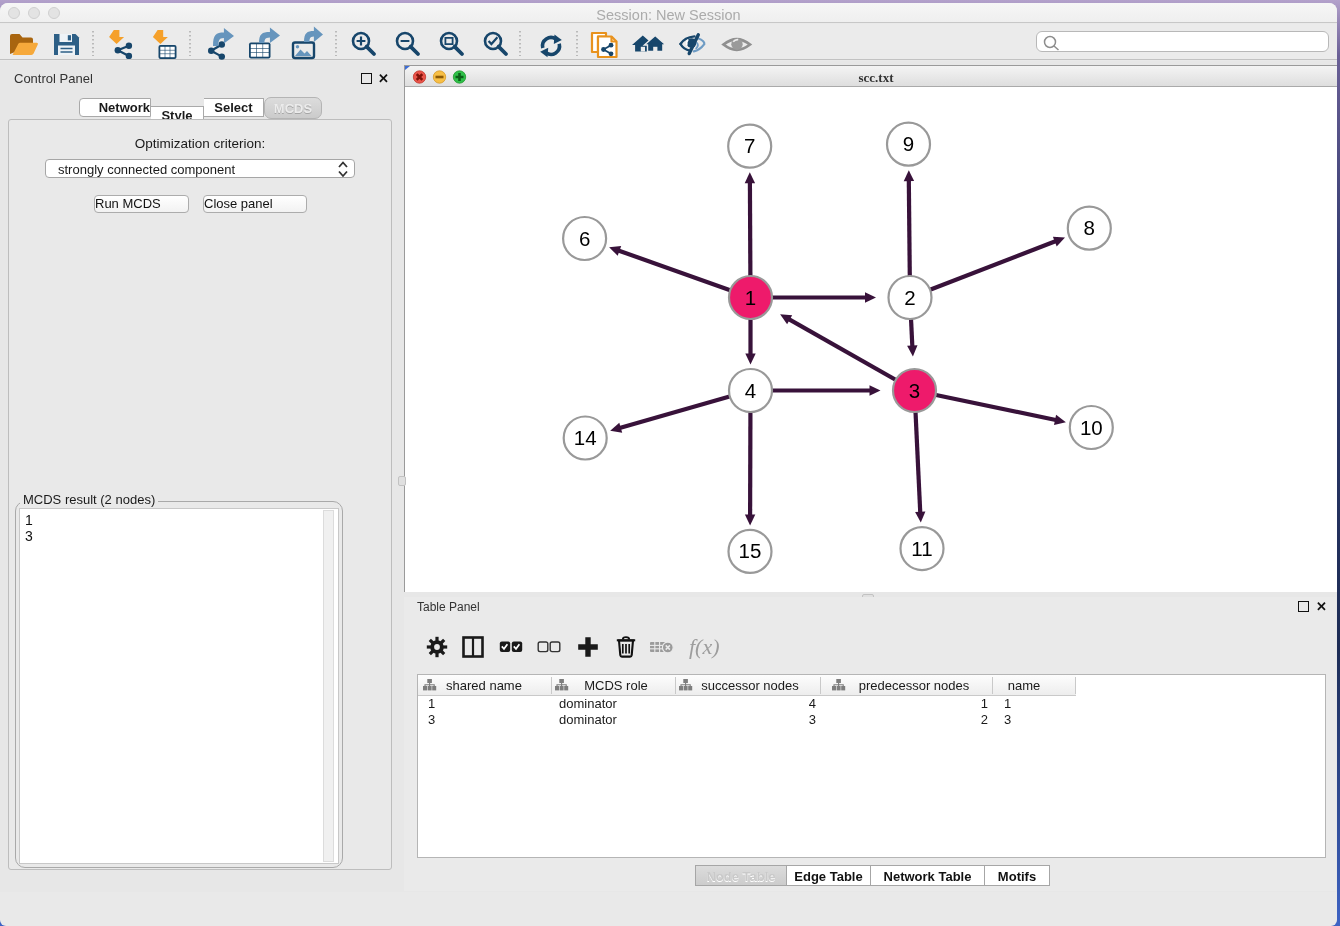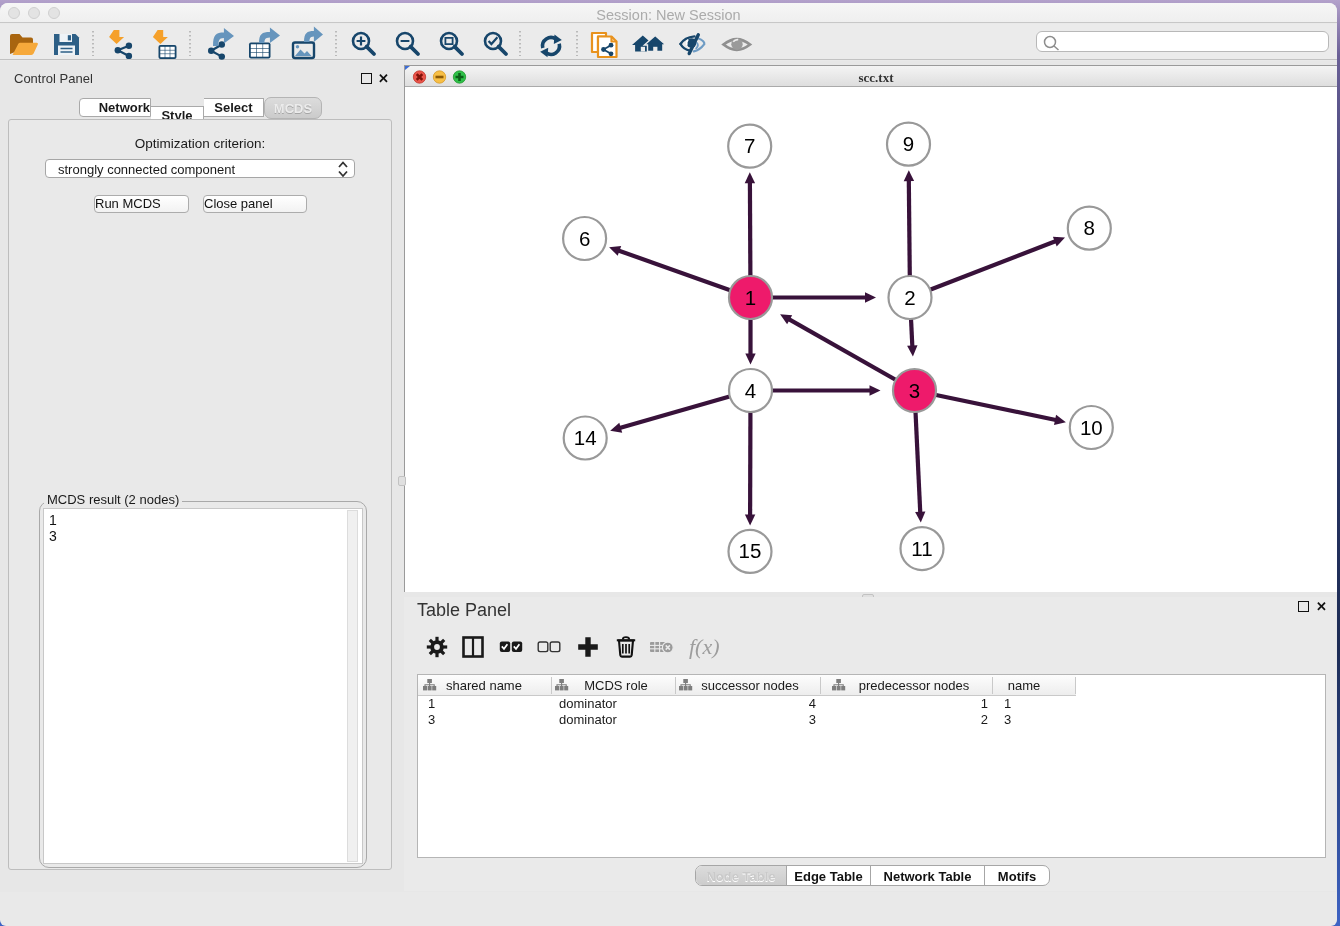--- a/index.html
+++ b/index.html
@@ -218,21 +218,21 @@
     <div class="cp-content" id="cpcontent">
   <div style="position:absolute;left:0;top:16px;width:100%;text-align:center;font-size:13.5px;color:#1a1a1a;">Optimization criterion:</div>
   <div style="position:absolute;left:36px;top:39px;width:310px;height:19px;background:#fff;border:1px solid #a6a6a6;border-radius:4px;">
     <div style="position:absolute;left:12px;top:2px;font-size:13px;color:#1a1a1a;">strongly connected component</div>
     <svg width="14" height="19" style="position:absolute;right:4px;top:0">
             <path d="M 3 7 L 7 2.5 L 11 7 M 3 11.5 L 7 16 L 11 11.5" fill="none" stroke="#333" stroke-width="1.8"></path>
           </svg>
   </div>
   <div class="btn" style="left:85px;top:75px;width:95px;height:18px;line-height:16px;">Run MCDS</div>
   <div class="btn" style="left:194px;top:75px;width:104px;height:18px;line-height:16px;">Close panel</div>
-  <div style="position:absolute;left:6px;top:381px;width:328px;height:367px;border:1px solid #a9a9a9;border-radius:10px;margin-left:24px;">
+  <div style="position:absolute;left:6px;top:381px;width:328px;height:367px;border:1px solid #a9a9a9;border-radius:10px;">
     <div style="position:absolute;left:4px;top:-10px;background:#e9e9e9;padding:0 3px;font-size:13px;color:#1a1a1a;">MCDS result (2 nodes)</div>
     <div style="position:absolute;left:3px;top:6px;right:3px;bottom:3px;background:#fff;border:1px solid #c8c8c8;">
       <div style="position:absolute;left:5px;top:3px;font-size:14px;color:#111;line-height:16px;">1<br>3</div>
       <div style="position:absolute;right:4px;top:1px;bottom:1px;width:11px;background:#f0f0f0;border:1px solid #dcdcdc;"></div>
     </div>
   </div>
 </div>
 
     <div class="netwin">
       <div class="net-titlebar">
@@ -302,21 +302,21 @@
 <circle cx="345.0" cy="462.4" r="21.5" fill="#ffffff" stroke="#999999" stroke-width="2.2"></circle>
 <text x="345.0" y="469.4" text-anchor="middle" font-family="Liberation Sans, sans-serif" font-size="20.5" fill="#000">15</text>
 </svg>
         </div>
     </div>
 
     <div style="position:absolute;left:398px;top:415px;width:8px;height:10px;background:#e0e0e0;border:1px solid #c2c2c2;border-radius:2px;"></div>
     <div style="position:absolute;left:862px;top:533px;width:12px;height:5px;background:#e0e0e0;border:1px solid #c2c2c2;border-radius:2px;"></div>
 
     <div class="tablepanel" id="tablepanel">
-  <div style="position:absolute;left:13px;top:3px;font-size:18px;color:#333;text-align:center;">Table Panel</div>
+  <div style="position:absolute;left:13px;top:3px;font-size:12px;color:#333;text-align:center;">Table Panel</div>
   <div style="position:absolute;left:894px;top:4px;width:11px;height:11px;border:1.5px solid #111;"></div>
   <div style="position:absolute;left:912px;top:2px;font-size:13px;font-weight:bold;color:#111;">✕</div>
   <svg width="330" height="40" viewBox="0 0 330 40" style="position:absolute;left:0;top:30px">
     <g fill="#1a1a1a">
       <path d="M 33 42 m 0 0"></path>
       <g transform="translate(33,20)">
         <g stroke="#1a1a1a" stroke-width="3.2">
           <line x1="0" y1="-10.2" x2="0" y2="-5"></line>
                 <line x1="0" y1="5" x2="0" y2="10.2"></line>
           <line x1="-10.2" y1="0" x2="-5" y2="0"></line>
@@ -424,21 +424,21 @@
       </div>
       <div style="position:relative;height:16px;">
         <span style="position:absolute;left:10px;">3</span>
               <span style="position:absolute;left:141px;">dominator</span>
         <span style="position:absolute;left:360px;width:38px;text-align:right;">3</span>
         <span style="position:absolute;left:532px;width:38px;text-align:right;">2</span>
         <span style="position:absolute;left:586px;">3</span>
       </div>
     </div>
   </div>
-  <div style="position:absolute;left:291px;top:268px;height:21px;border:1px solid #a6a6a6;border-radius:7px;overflow:hidden;display:flex;background:#fff;">
+  <div style="position:absolute;left:291px;top:268px;height:21px;border:1px solid #a6a6a6;border-radius:0;overflow:hidden;display:flex;background:#fff;">
     <div style="width:90px;background:linear-gradient(#dcdcdc,#cccccc);color:#c9c9c9;text-shadow:0 1px 0 #fff;font-size:13px;font-weight:bold;text-align:center;line-height:21px;">Node Table</div>
     <div style="width:84px;border-left:1px solid #a6a6a6;font-size:13px;font-weight:bold;text-align:center;line-height:21px;color:#111;">Edge Table</div>
     <div style="width:114px;border-left:1px solid #a6a6a6;font-size:13px;font-weight:bold;text-align:center;line-height:21px;color:#111;">Network Table</div>
     <div style="width:65px;border-left:1px solid #a6a6a6;font-size:13px;font-weight:bold;text-align:center;line-height:21px;color:#111;">Motifs</div>
   </div>
 </div>
   </div>
 </div>
 
 </body></html>

